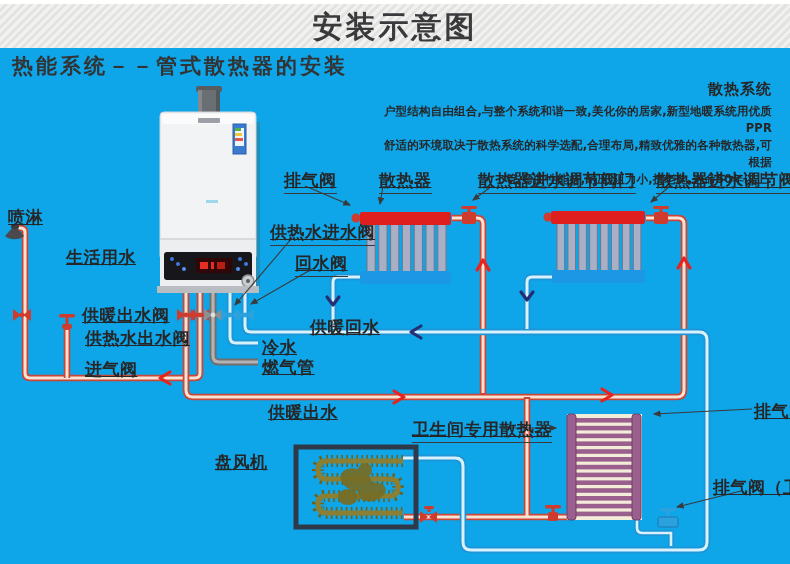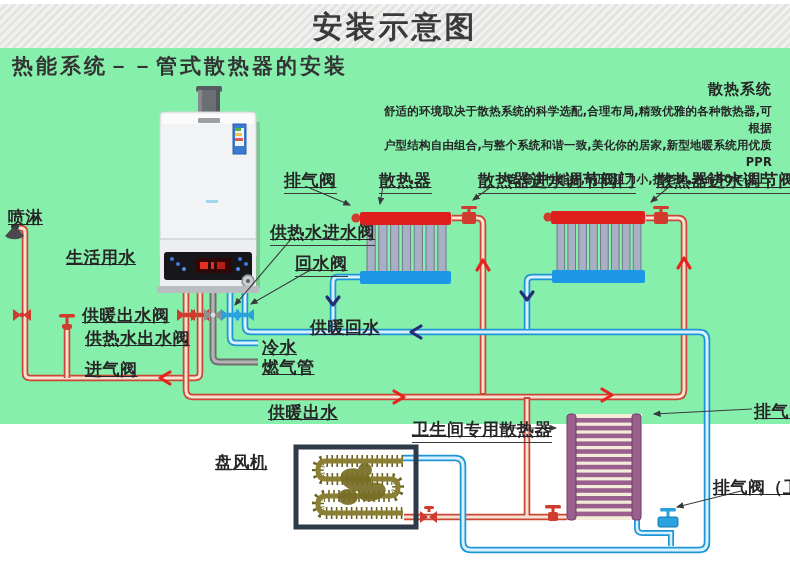--- a/index.html
+++ b/index.html
@@ -5,21 +5,21 @@
   html,body{margin:0;padding:0;background:#fff;}
   .stage{position:relative;width:790px;height:564px;overflow:hidden;
          font-family:"DejaVu Sans","Liberation Sans",sans-serif;}
   
   .banner{position:absolute;left:0;top:4px;width:790px;height:46px;
     background:repeating-linear-gradient(135deg,#f1f1f0 0 3px,#e3e3e1 3px 6px);
     border-bottom:2px solid #fafaf8;box-shadow:inset 0 -1px 0 #c9c9c7;
     display:flex;align-items:center;justify-content:center;}
   .banner .title{font-size:30px;font-weight:bold;color:#3a3a3c;letter-spacing:3px;}
   
-  .content{position:absolute;left:0;top:48px;width:790px;height:376px;background:#86efac;}
+  .content{position:absolute;left:0;top:48px;width:790px;height:516px;background:#0ea5e9;}
   .page-header{position:absolute;left:12px;top:4px;font-size:21px;font-weight:bold;
     color:#333;letter-spacing:3px;}
   .intro{position:absolute;left:376px;top:32px;width:396px;text-align:right;color:#262626;}
   .intro .hd{font-size:15px;font-weight:bold;letter-spacing:1px;margin-bottom:4px;}
   .intro .ln{font-size:11.5px;font-weight:600;line-height:17px;letter-spacing:0.2px;}
   svg{position:absolute;left:0;top:0;}
   
   .lbl{position:absolute;font-size:17px;font-weight:bold;color:#262626;
        letter-spacing:0.5px;white-space:nowrap;text-decoration:underline;}
   .ul{border-bottom:1px solid #3a3a3a;padding-bottom:1px;}
@@ -30,22 +30,22 @@
 <div class="stage">
 
   <div class="banner">
     <div class="title">安装示意图</div>
   </div>
 
   <div class="content">
     <div class="page-header">热能系统－－管式散热器的安装</div>
     <div class="intro">
       <div class="hd">散热系统</div>
+      <div class="ln">户型结构自由组合,与整个系统和谐一致,美化你的居家,新型地暖系统用优质PPR</div>
       <div class="ln">舒适的环境取决于散热系统的科学选配,合理布局,精致优雅的各种散热器,可根据</div>
-      <div class="ln">户型结构自由组合,与整个系统和谐一致,美化你的居家,新型地暖系统用优质PPR</div>
       <div class="ln">管,弯曲性能好,耐压,阻力小,抗老化,寿命50年以上.</div>
     </div>
   </div>
 
   <svg width="790" height="564" viewBox="0 0 790 564">
     <defs>
       <marker id="ah" markerWidth="8" markerHeight="8" refX="6" refY="3" orient="auto">
         <path d="M0,0 L7,3 L0,6 Z" fill="#3a3a3a"></path>
       </marker>
     </defs>

